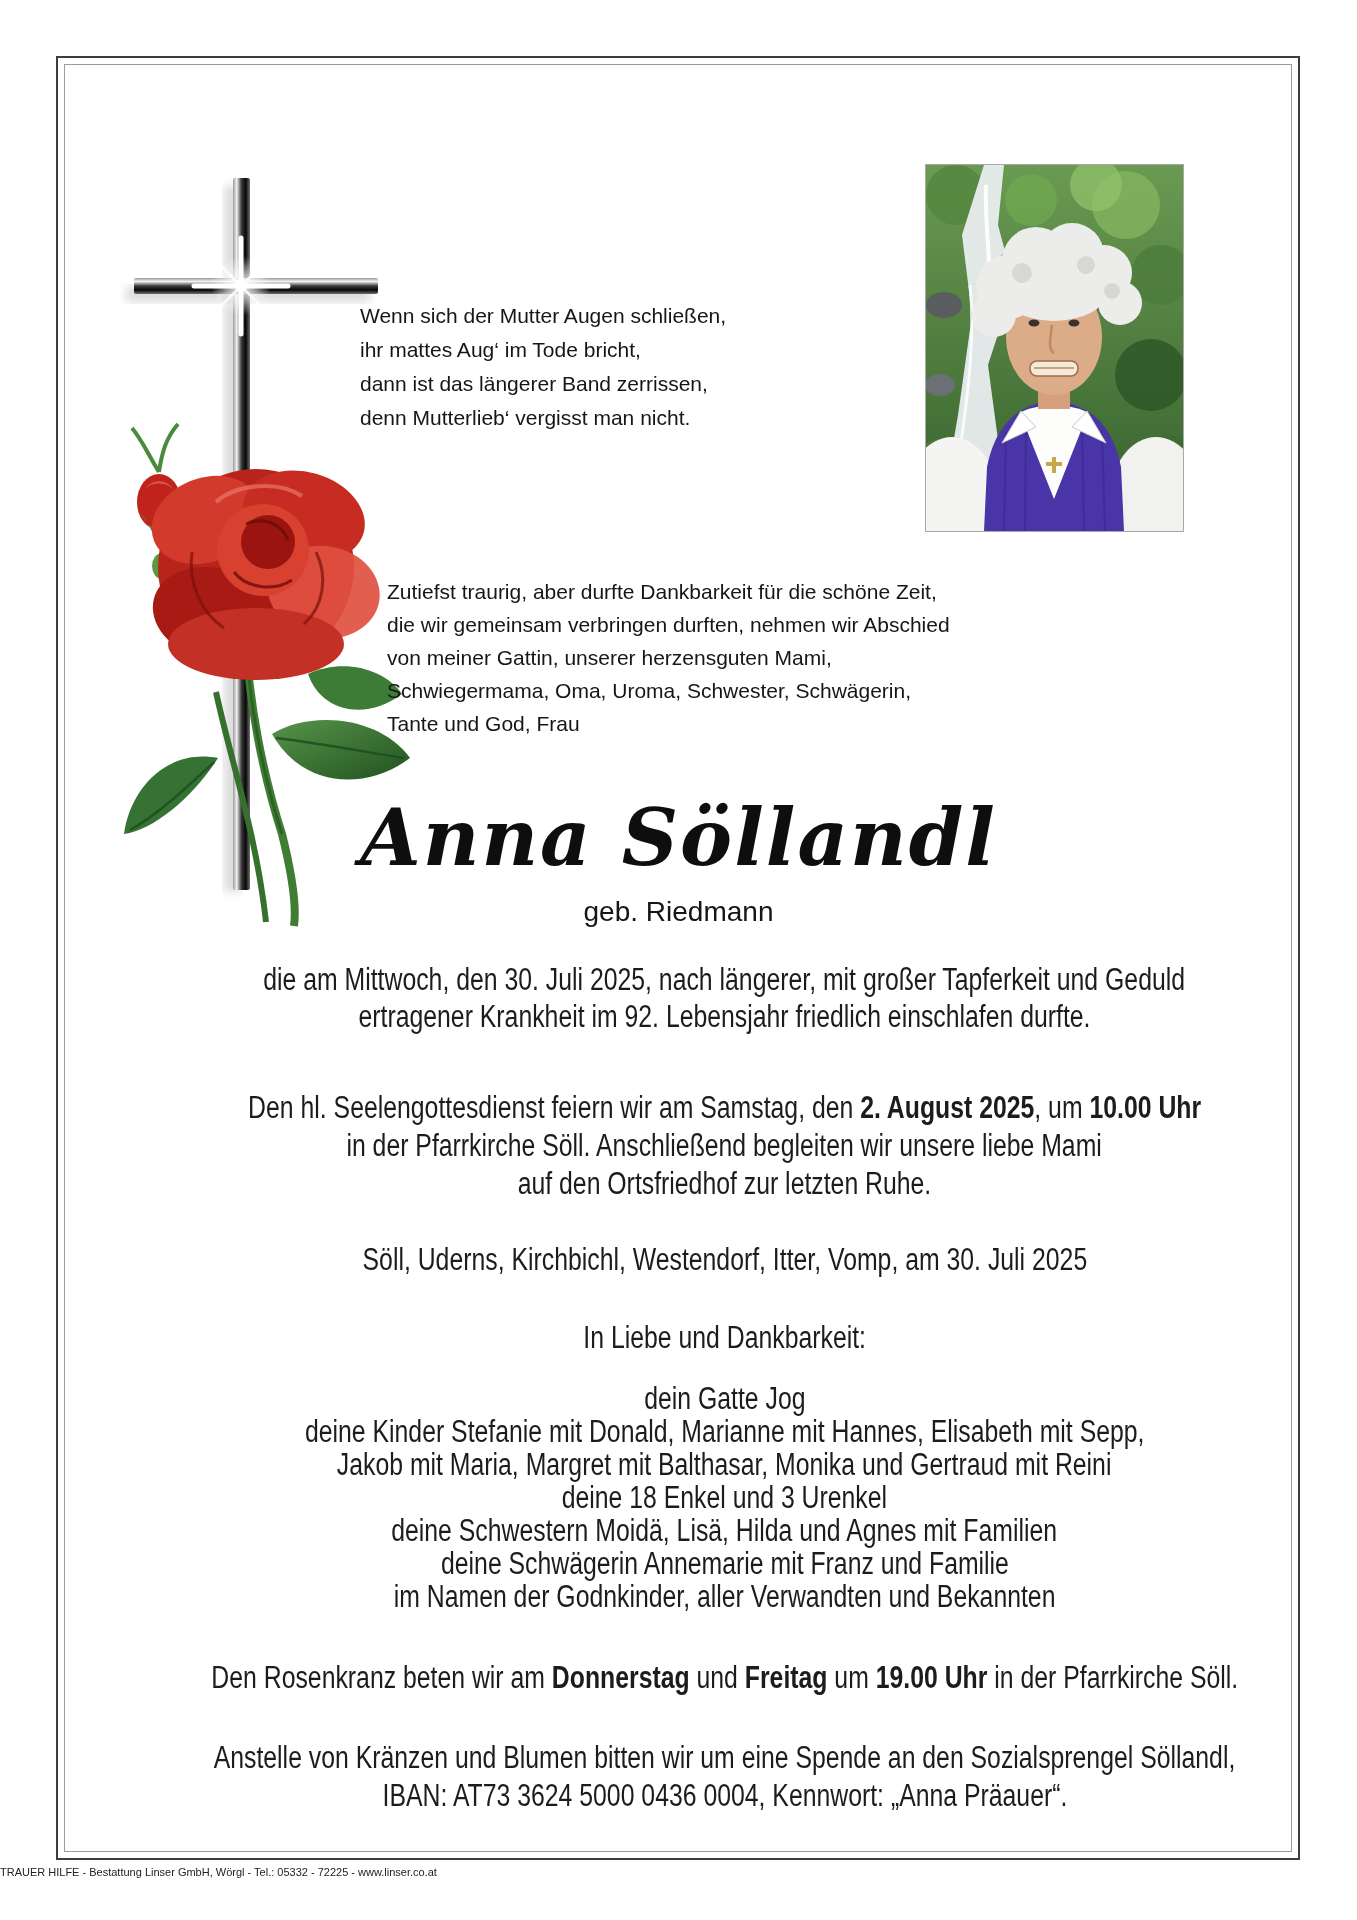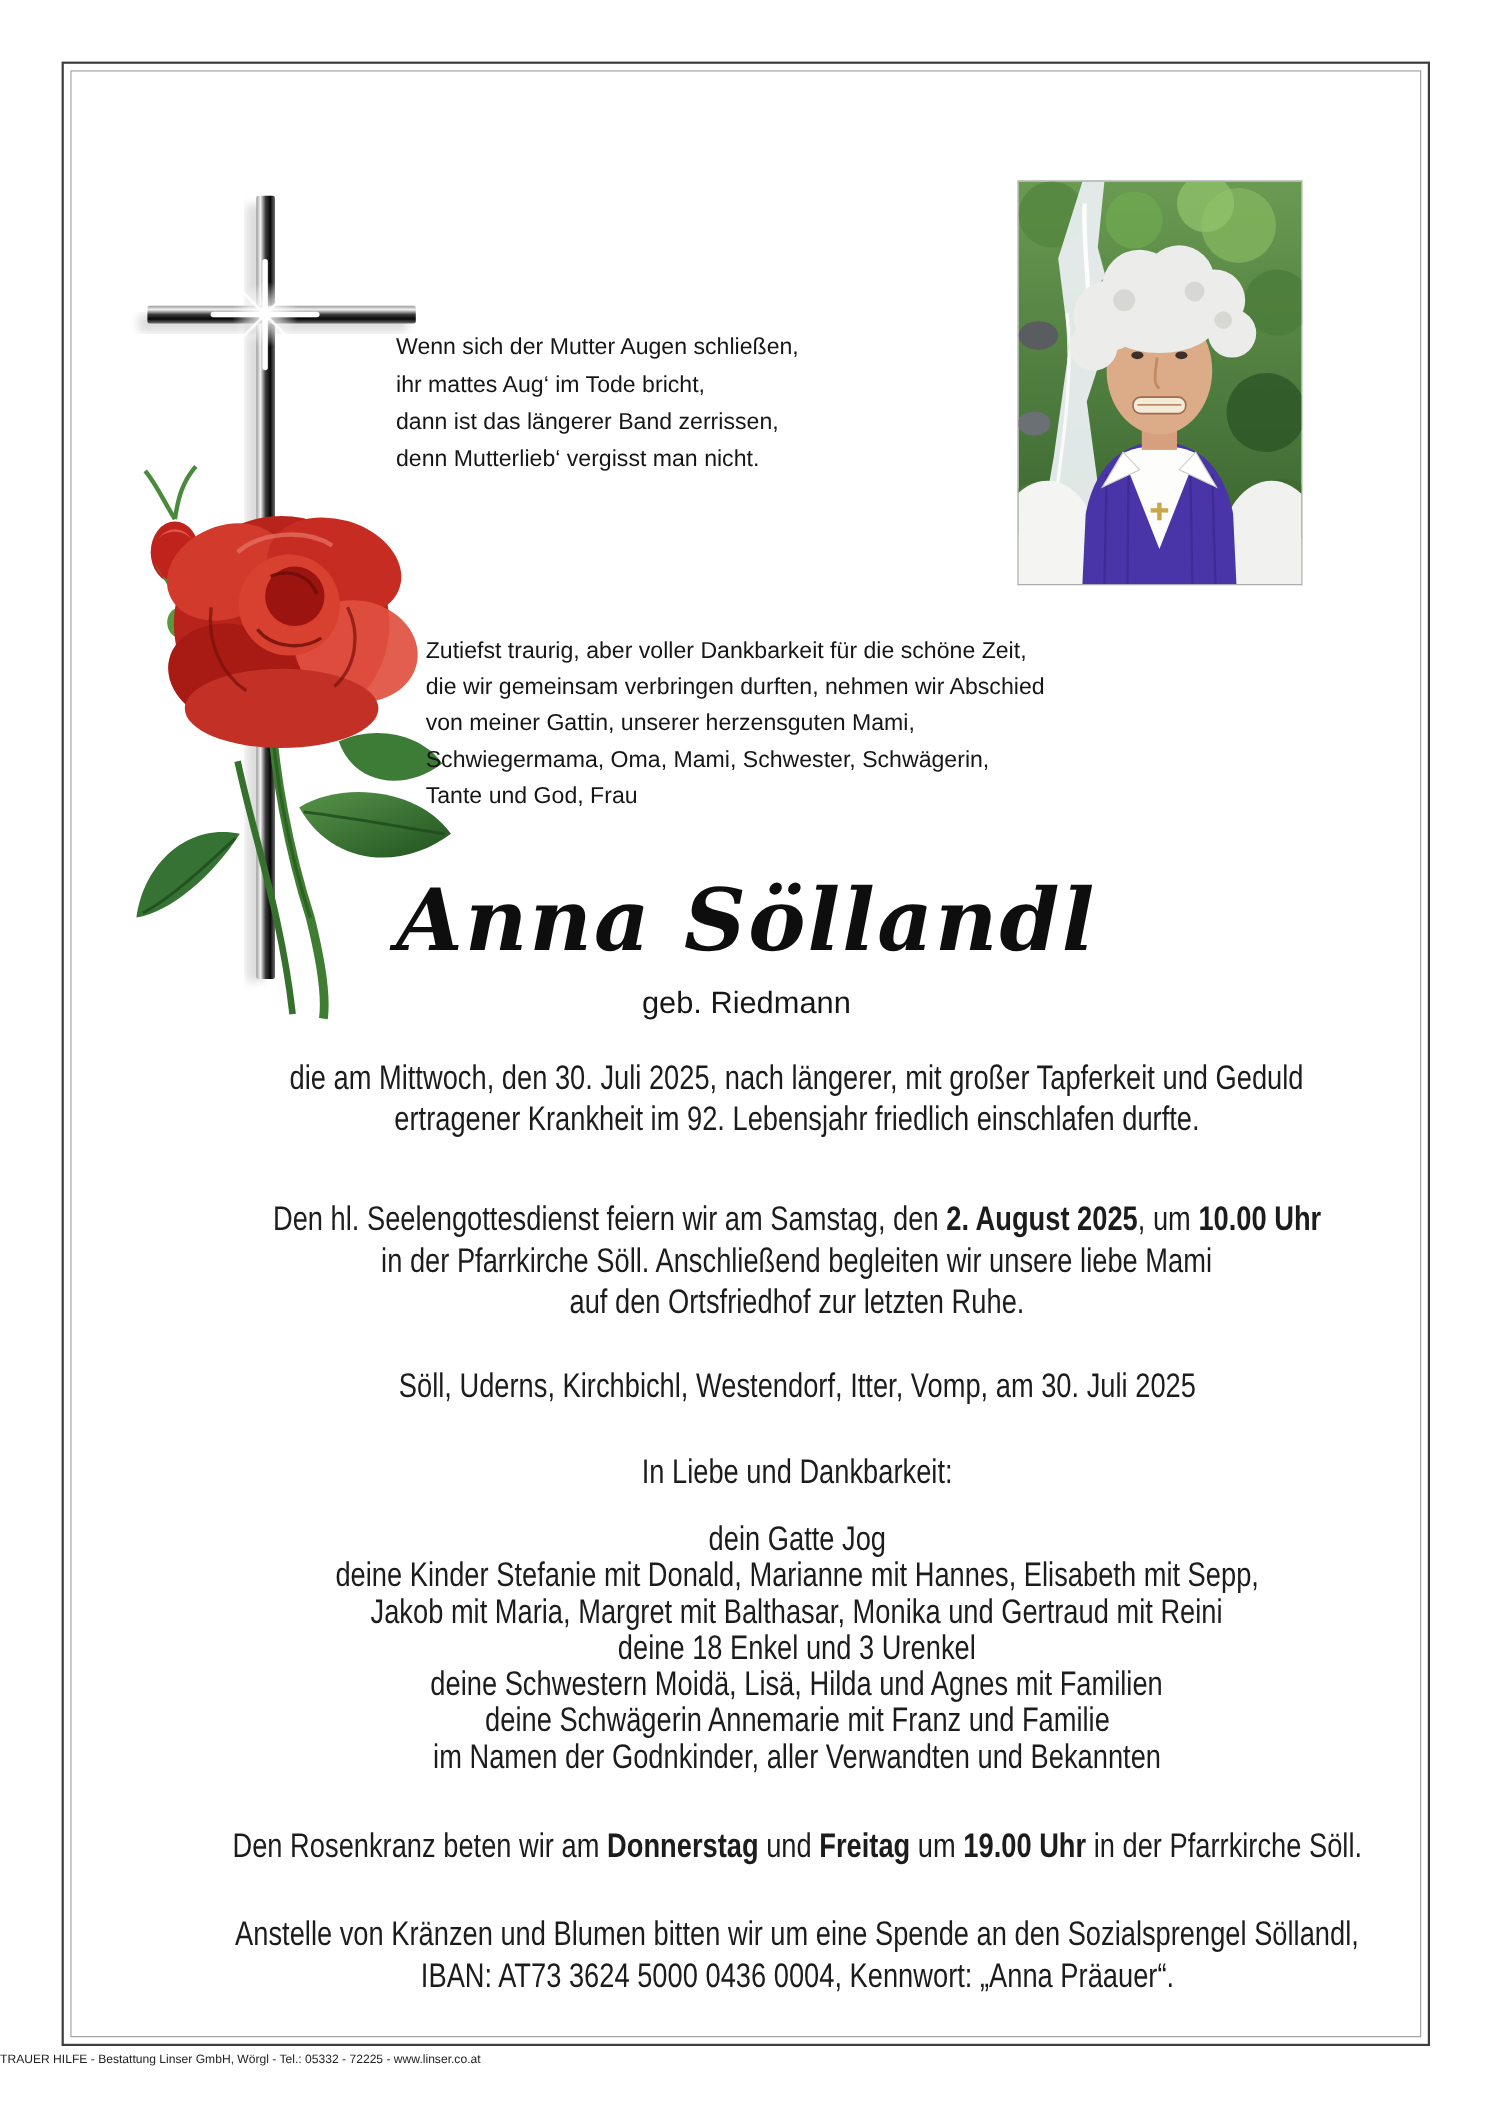--- a/index.html
+++ b/index.html
@@ -209,24 +209,24 @@
   </div>
 
   <div class="poem">
     <div>Wenn sich der Mutter Augen schließen,</div>
     <div>ihr mattes Aug‘ im Tode bricht,</div>
     <div>dann ist das längerer Band zerrissen,</div>
     <div>denn Mutterlieb‘ vergisst man nicht.</div>
   </div>
 
   <div class="intro">
-    <div>Zutiefst traurig, aber voller Dankbarkeit für die schöne Zeit,</div>
+    <div>Zutiefst traurig, aber durfte Dankbarkeit für die schöne Zeit,</div>
     <div>die wir gemeinsam verbringen durften, nehmen wir Abschied</div>
     <div>von meiner Gattin, unserer herzensguten Mami,</div>
-    <div>Schwiegermama, Oma, Mami, Schwester, Schwägerin,</div>
+    <div>Schwiegermama, Oma, Uroma, Schwester, Schwägerin,</div>
     <div>Tante und God, Frau</div>
   </div>
 
   <div class="deceased-name">Anna Söllandl</div>
   <div class="maiden">geb. Riedmann</div>
 
   <div class="line cond-sz" style="top:962px">
     <span class="cond">die am Mittwoch, den 30. Juli 2025, nach längerer, mit großer Tapferkeit und Geduld</span>
   </div>
   <div class="line cond-sz" style="top:999px">

